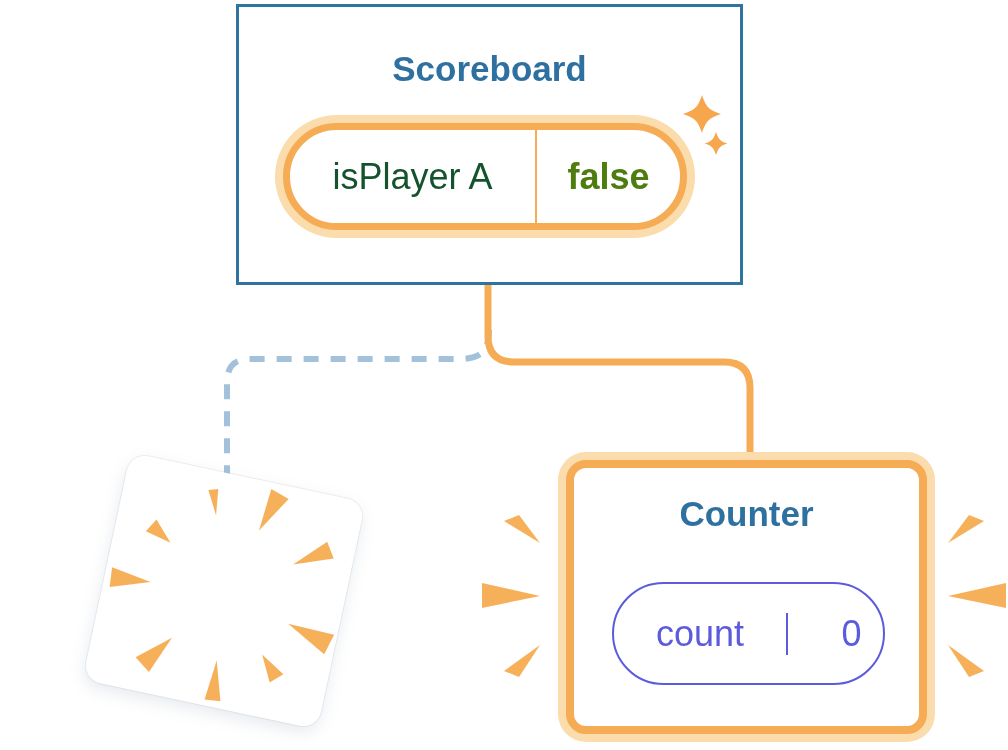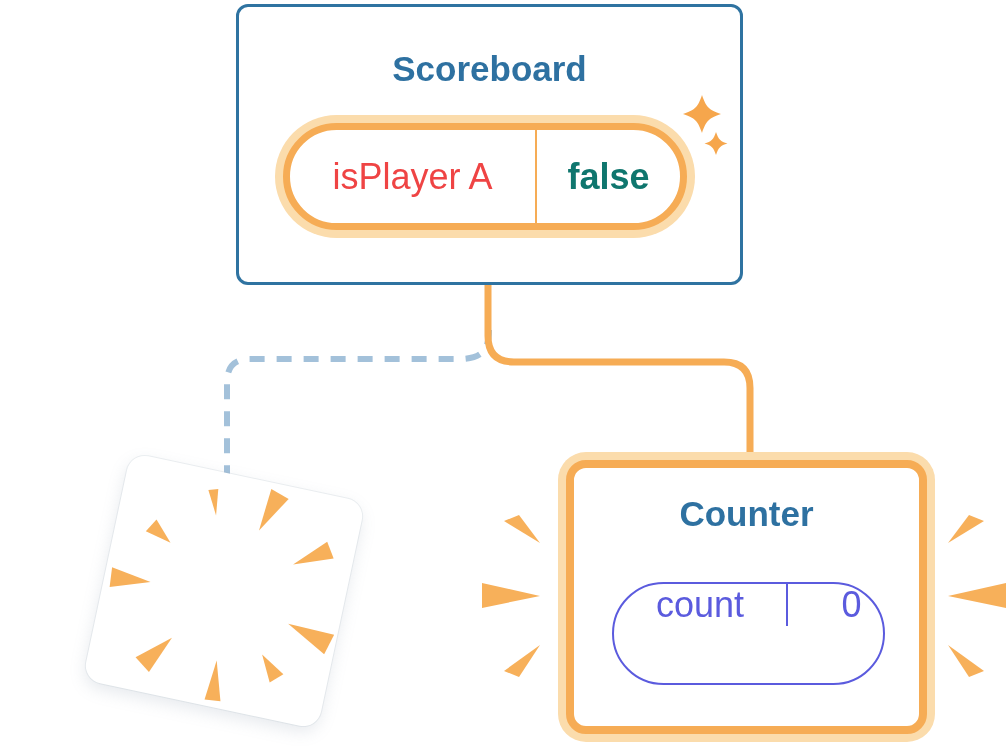--- a/index.html
+++ b/index.html
@@ -7,48 +7,48 @@
     position:relative;width:1008px;height:750px;background:#FFFFFF;
     overflow:hidden;font-family:"Liberation Sans", sans-serif;
   }
   .layer{position:absolute;left:0;top:0;width:1008px;height:750px;pointer-events:none;}
   #connector-svg{z-index:1;}
   #deco-svg{z-index:6;}
 
   
   .scoreboard-box{
     position:absolute;left:236px;top:4px;width:507px;height:281px;box-sizing:border-box;
-    background:#fff;border:3px solid #2F73A1;border-radius:12px;z-index:2;
+    background:#fff;border:3px solid #2F73A1;border-radius:0;z-index:2;
   }
   .box-title{
     text-align:center;color:#2E71A1;font-size:35px;font-weight:600;line-height:1;
   }
   .scoreboard-box .box-title{padding-top:44px;}
 
   .pill-orange{
     position:absolute;left:44px;top:116px;width:404px;height:107px;box-sizing:border-box;
     background:#fff;border:7px solid #F6AC55;border-radius:999px;
     box-shadow:0 0 0 8px #FBDCAC;display:flex;align-items:stretch;z-index:3;
   }
   .pill-orange .cell{display:flex;align-items:center;justify-content:center;font-size:36px;}
-  .pill-orange .cell.name{width:245px;border-right:2px solid #F6AC55;color:#ef4444;}
-  .pill-orange .cell.value{flex:1;color:#0f766e;font-weight:700;}
+  .pill-orange .cell.name{width:245px;border-right:2px solid #F6AC55;color:#14532d;}
+  .pill-orange .cell.value{flex:1;color:#4d7c0f;font-weight:700;}
 
   
   .counter-box{
     position:absolute;left:566px;top:460px;width:361px;height:274px;box-sizing:border-box;
     background:#fff;border:8px solid #F6AC55;border-radius:20px;
     box-shadow:0 0 0 8px #FBDCAC;z-index:2;
   }
   .counter-box .box-title{padding-top:28px;}
 
   .pill-indigo{
     position:absolute;left:612px;top:582px;width:273px;height:103px;box-sizing:border-box;
     background:#fff;border:2px solid #5B5BDE;border-radius:999px;
-    display:flex;align-items:flex-start;z-index:3;gap:32px;
+    display:flex;align-items:center;z-index:3;gap:32px;
   }
   .pill-indigo .cell{display:flex;align-items:center;justify-content:center;font-size:36px;color:#5B5BDE;}
   .pill-indigo .cell.name{width:172px;border-right:2px solid #5B5BDE;}
   .pill-indigo .cell.value{flex:1;}
 
   
   .poof-card{
     position:absolute;left:104px;top:475px;width:240px;height:232px;
     background:#fff;border-radius:18px;transform:rotate(12deg);z-index:2;
     box-shadow:0 0 0 1px rgba(160,175,190,0.18), 0 6px 16px rgba(120,140,160,0.18);

